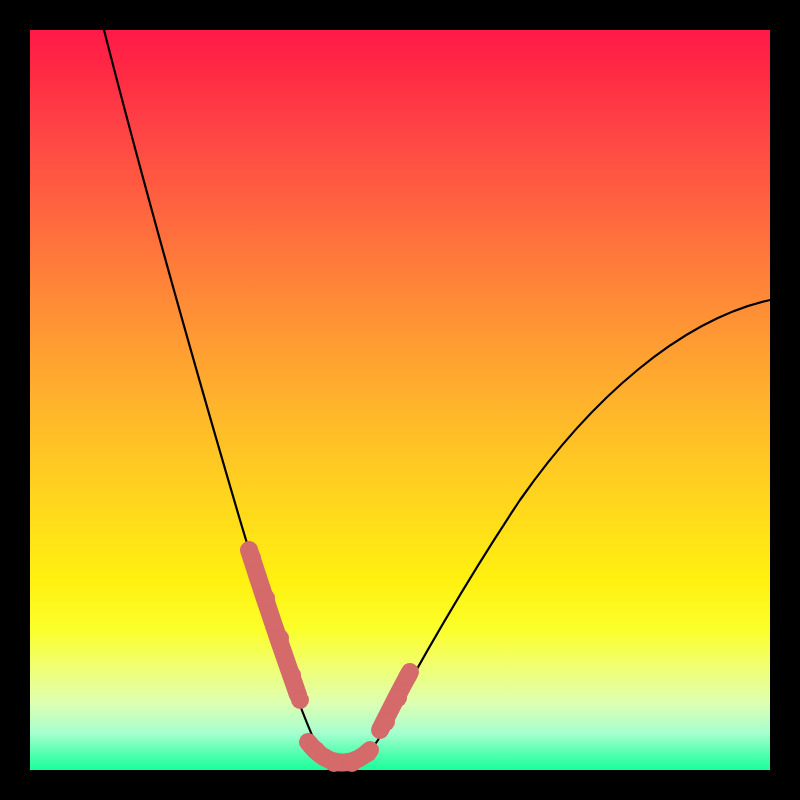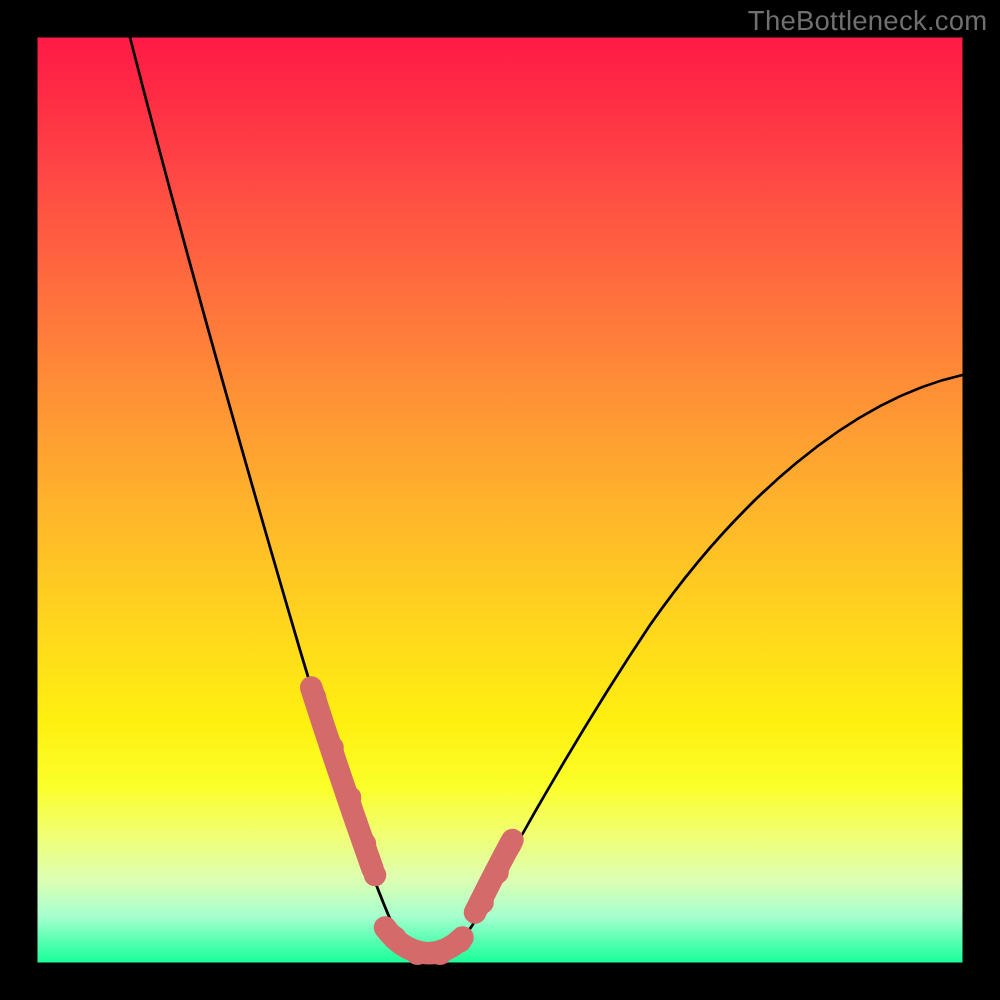--- a/index.html
+++ b/index.html
@@ -59,21 +59,20 @@
     width: 740px;
     height: 740px;
     overflow: visible;
   }
 </style>
 </head>
 <body>
 
 <div class="frame">
 
-  <div class="watermark">TheBottleneck.com</div>
 
   <div class="plot">
 
     <svg class="curve" viewBox="0 0 740 740" preserveAspectRatio="none">
 
       <path d="M 74 0
                C 115 160, 160 320, 210 490
                C 240 590, 262 660, 285 712
                C 295 730, 305 738, 315 738
                C 325 738, 335 730, 348 710

